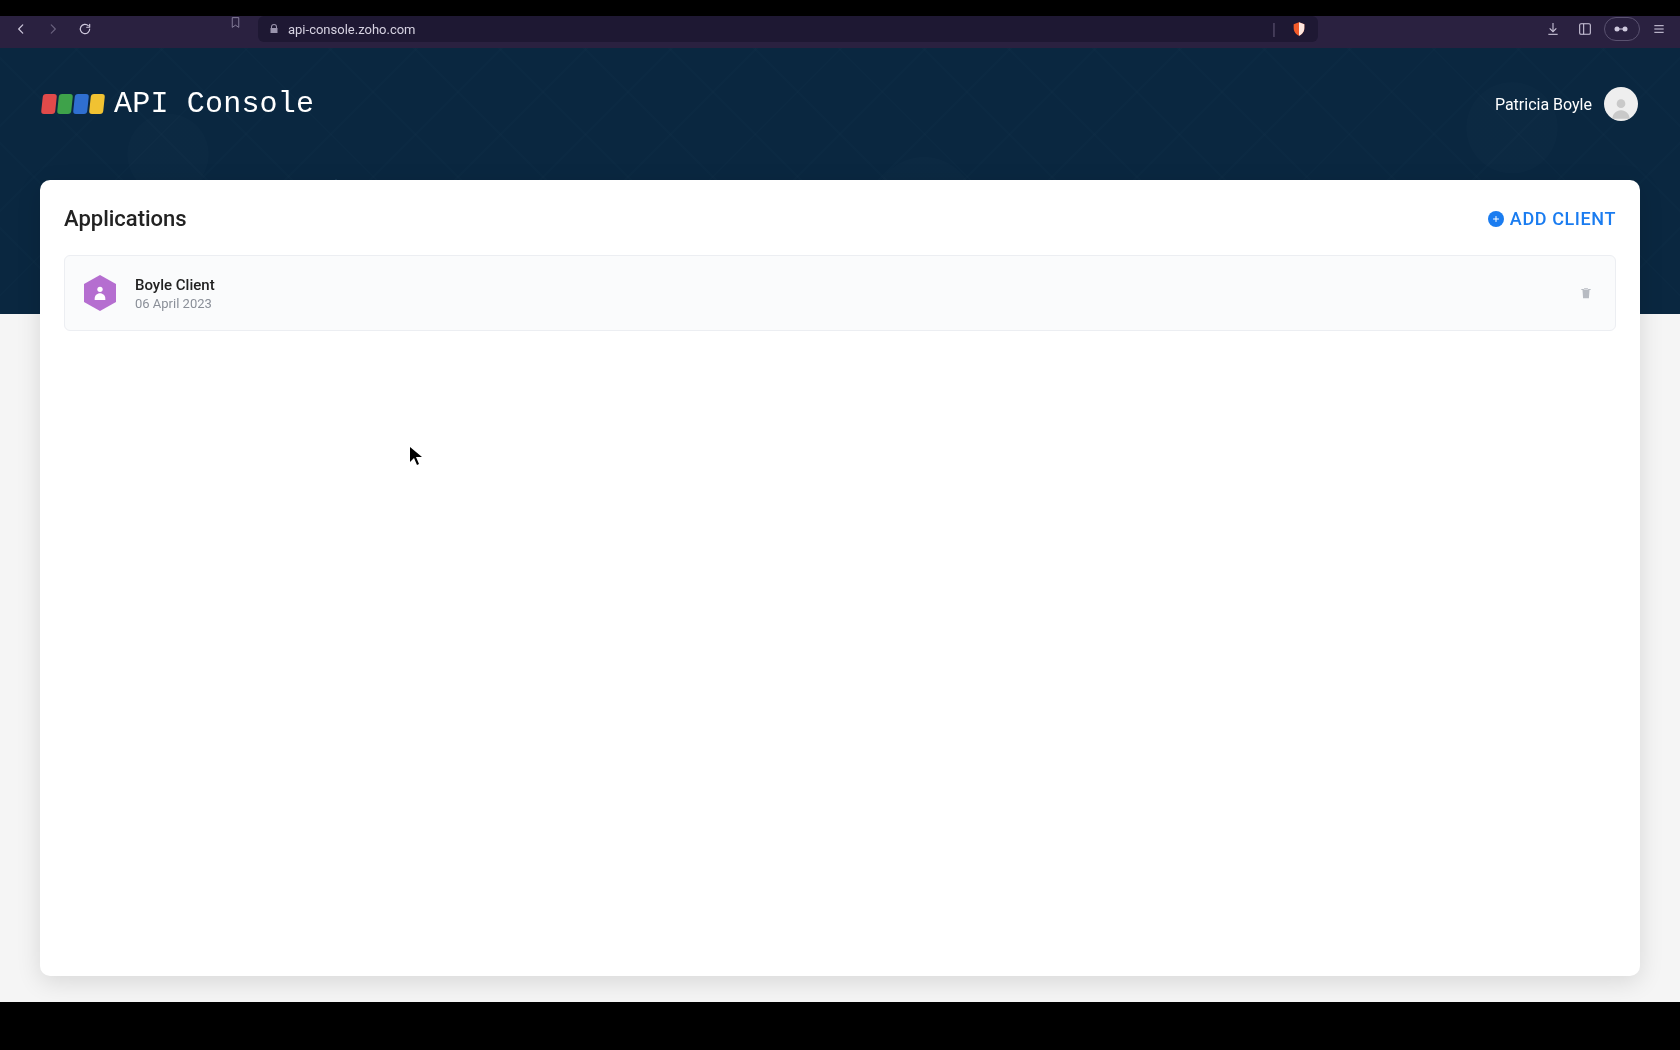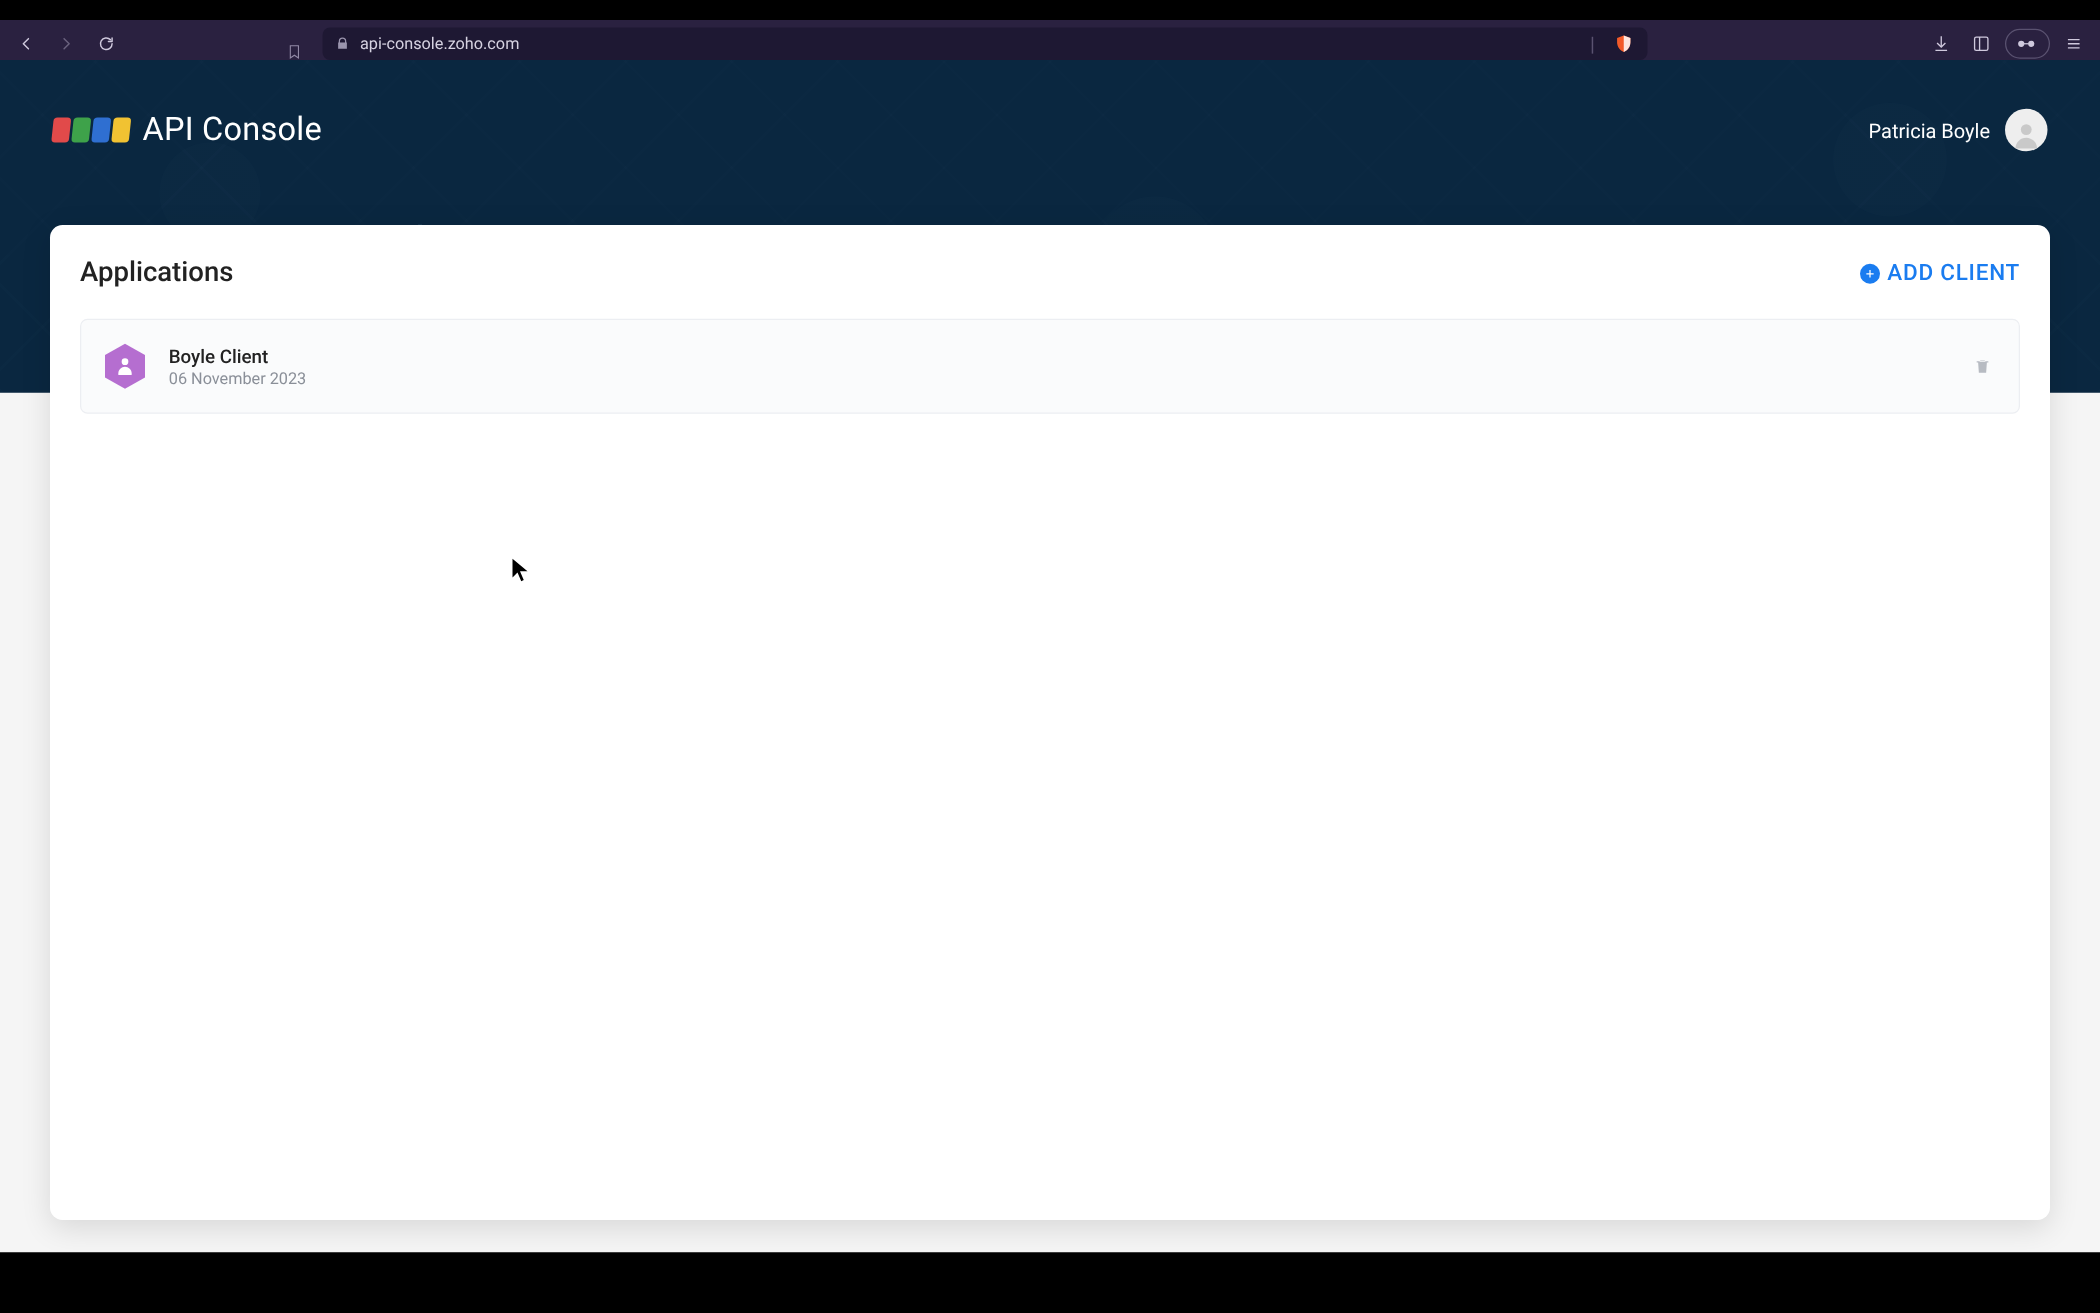--- a/index.html
+++ b/index.html
@@ -1,21 +1,21 @@
 <!DOCTYPE html>
 <html><head>
 <meta charset="utf-8">
 <style>
   * { margin: 0; padding: 0; box-sizing: border-box; font-family: -apple-system, BlinkMacSystemFont, "Segoe UI", Roboto, sans-serif; }
   html, body { width: 1680px; height: 1050px; background: #000; overflow: hidden; }
 
   
   .browser-chrome {
     position: absolute; top: 16px; left: 0; right: 0; height: 32px;
-    background: #2a2140; display: flex; align-items: flex-end; padding: 0 8px; gap: 6px;
+    background: #2a2140; display: flex; align-items: flex-start; padding: 0 8px; gap: 6px;
   }
   .nav-btn { width: 26px; height: 26px; display:flex; align-items:center; justify-content:center; border-radius:4px; }
   .nav-btn svg { width:14px; height:14px; stroke:#cfc9dd; stroke-width:2; fill:none; stroke-linecap:round; stroke-linejoin:round; }
   .nav-btn.disabled svg { stroke:#6a627e; }
   .url-bar {
     flex: 1; height: 26px; background: #1e1833; border-radius: 6px;
     display:flex; align-items:center; padding: 0 10px; gap: 8px; margin: 0 6px;
     max-width: 1060px;
   }
   .url-text { color: #d6d2e1; font-size: 13px; flex:1; }
@@ -54,21 +54,21 @@
       radial-gradient(circle at 90% 30%, rgba(150,180,200,0.08) 0 45px, transparent 46px);
   }
   .header-bar {
     position:absolute; top:30px; left:42px; right:42px; height:52px;
     display:flex; align-items:center; justify-content:space-between;
   }
   .logo-wrap { display:flex; align-items:center; gap:10px; }
   .zoho-logo { display:flex; gap:2px; }
   .zoho-logo .tile { width:14px; height:20px; border-radius:3px; transform:skewX(-6deg); position:relative; }
   .tile.z{background:#e14a4a}.tile.o1{background:#3ea24a}.tile.h{background:#2f6fd1}.tile.o2{background:#f1c232}
-  .logo-text { color:#fff; font-size:26px; font-weight:400; letter-spacing:0.2px; }
+  .logo-text { color:#fff; font-size:30px; font-weight:400; letter-spacing:0.2px;font-family:Liberation Mono, monospace; }
   .user-block { display:flex; align-items:center; gap:12px;margin-left:12px; }
   .user-name { color:#fff; font-size:16px; }
   .avatar { width:34px; height:34px; border-radius:50%; background:#eee; display:flex; align-items:flex-end; justify-content:center; overflow:hidden; }
   .avatar svg { width:26px; height:26px; fill:#c9c9c9; }
 
   
   .main-card {
     position:absolute; top:132px; left:40px; right:40px; bottom:26px;
     background:#fff; border-radius:10px; padding:26px 24px;
     box-shadow:0 6px 24px rgba(0,0,0,0.12);
@@ -219,21 +219,21 @@
           </svg>
         <span class="hex-user">
           <svg viewBox="0 0 24 24">
               <circle cx="12" cy="8" r="4"></circle>
               <path d="M4 22c0-4.4 3.6-8 8-8s8 3.6 8 8v2H4v-2z"></path>
             </svg>
         </span>
       </div>
       <div class="app-meta">
         <span class="app-name">Boyle Client</span>
-        <span class="app-date">06 November 2023</span>
+        <span class="app-date">06 April 2023</span>
       </div>
       <div class="trash">
         <svg viewBox="0 0 24 24">
             <path d="M6 7h12l-1 14H7L6 7zm3-3h6l1 2H8l1-2zM4 7h16v-2H4v2z"></path>
           </svg>
       </div>
     </div>
   </div>
 
   <div class="cursor">

